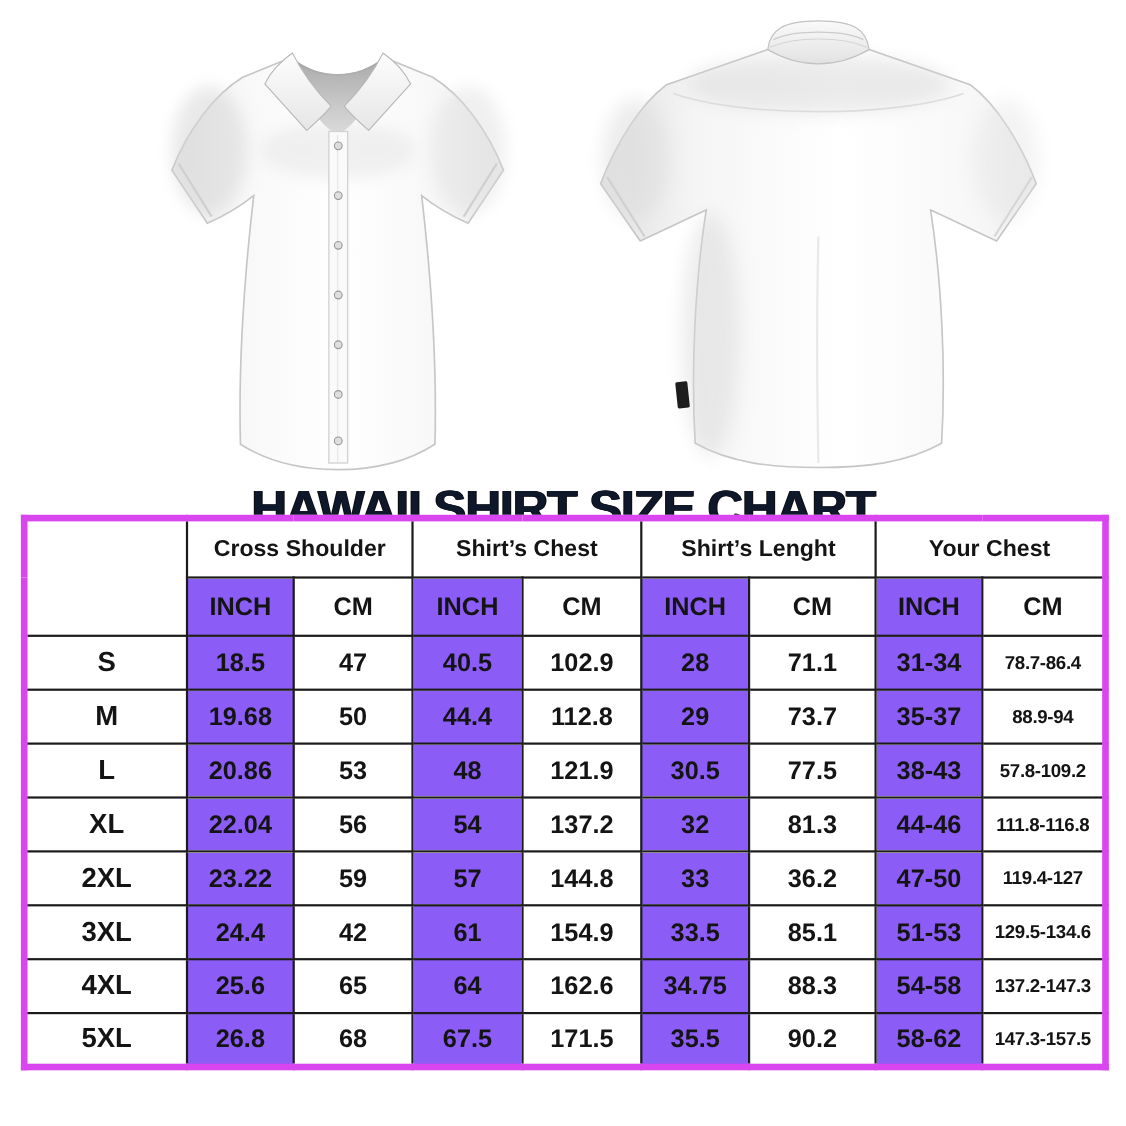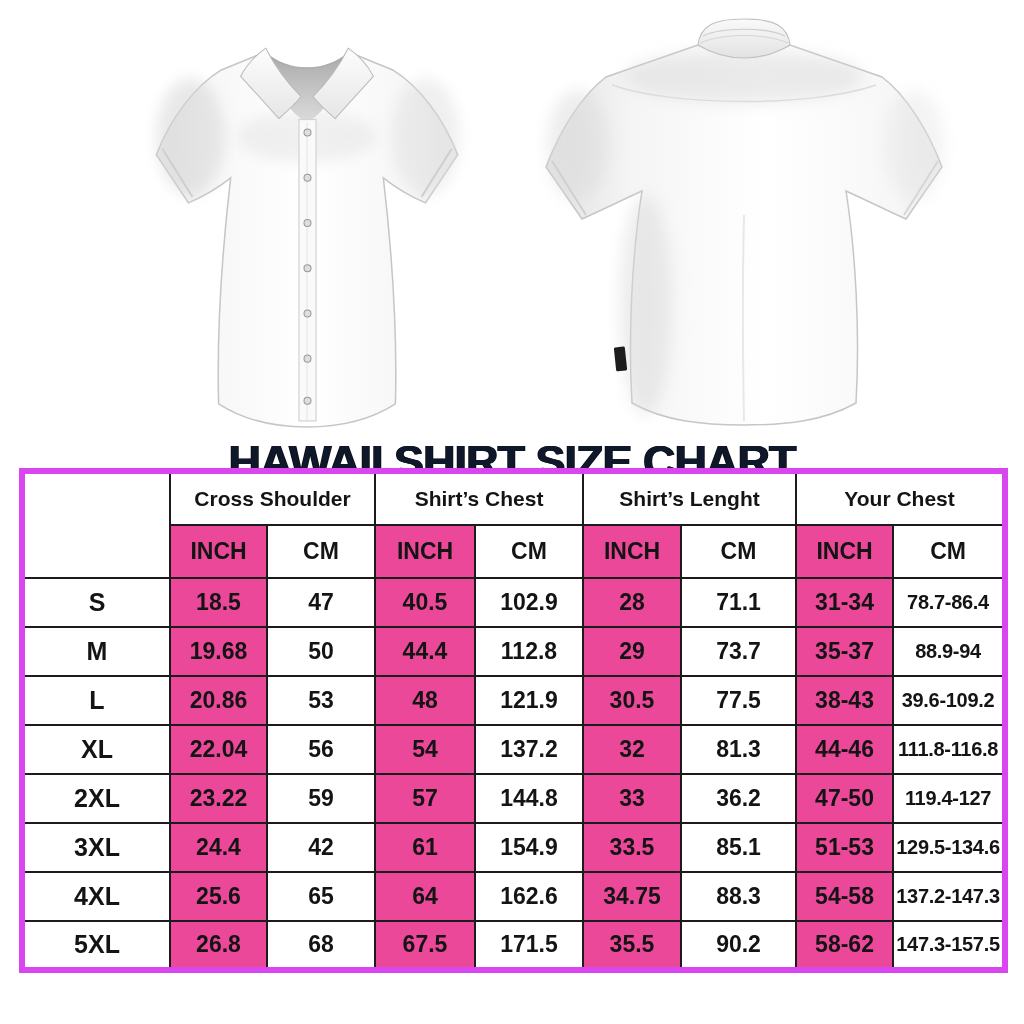--- a/index.html
+++ b/index.html
@@ -24,22 +24,22 @@
   }
   .size-table th, .size-table td {
     border:2px solid #1b1b1b; text-align:center; vertical-align:middle;
     color:#141414; font-weight:bold; padding:0; overflow:hidden;
   }
   .size-table thead tr.group-row th { height:50px; font-size:21px; }
   .size-table thead tr.unit-row  th { height:51px; font-size:23px; }
   .size-table tbody tr { height:49px; }
   .size-table tbody th.size-cell { font-size:25px; }
   .size-table tbody td { font-size:23px; }
-  .size-table .inch { background:#ec4899; }
-  .size-table td.small { font-size:20px; letter-spacing:-0.3px;margin-top:14px; }
+  .size-table .inch { background:#8b5cf6; }
+  .size-table td.small { font-size:17px; letter-spacing:-0.3px;margin-top:14px; }
   .size-table th.corner { background:#ffffff; }
 </style>
 </head>
 <body>
 
 <div class="page">
 
   <svg class="shirt shirt-front" viewBox="0 0 356 430" xmlns="http://www.w3.org/2000/svg">
     <defs>
       <linearGradient id="fBody" x1="0" y1="0" x2="1" y2="0">
@@ -197,21 +197,21 @@
         </tr>
         <tr>
           <th class="size-cell">L</th>
           <td class="inch">20.86</td>
           <td>53</td>
           <td class="inch">48</td>
           <td>121.9</td>
           <td class="inch">30.5</td>
           <td>77.5</td>
           <td class="inch">38-43</td>
-          <td class="small">39.6-109.2</td>
+          <td class="small">57.8-109.2</td>
         </tr>
         <tr>
           <th class="size-cell">XL</th>
           <td class="inch">22.04</td>
           <td>56</td>
           <td class="inch">54</td>
           <td>137.2</td>
           <td class="inch">32</td>
           <td>81.3</td>
           <td class="inch">44-46</td>

